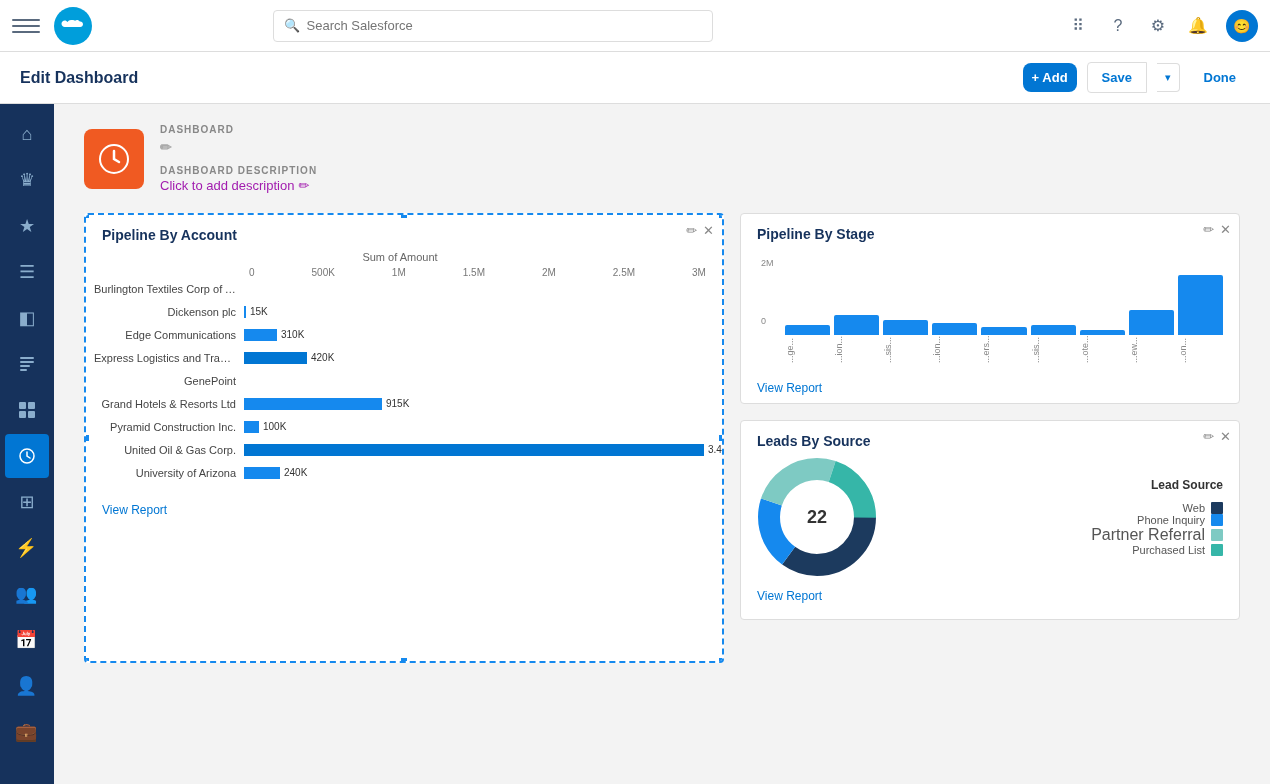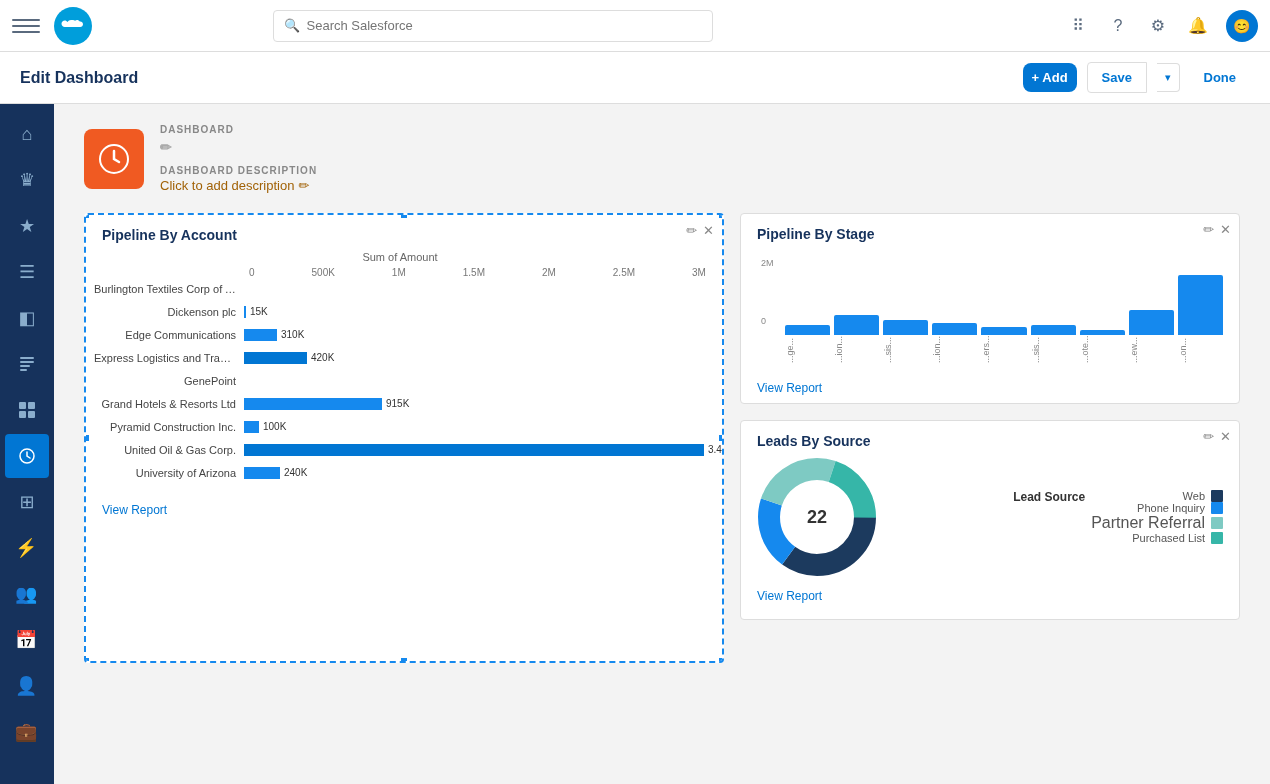--- a/index.html
+++ b/index.html
@@ -48,21 +48,21 @@
 
     
     .dash-header { display: flex; align-items: center; gap: 16px; margin-bottom: 20px; }
     .dash-icon { width: 60px; height: 60px; background: #f05a22; border-radius: 8px; display: flex; align-items: center; justify-content: center; flex-shrink: 0; }
     .dash-icon svg { width: 36px; height: 36px; }
     .dash-info { flex: 1; }
     .dash-label { font-size: 10px; font-weight: 700; color: #888; letter-spacing: 1px; text-transform: uppercase; margin-bottom: 4px; }
     .dash-name { font-size: 22px; font-weight: 700; color: #16325c; display: flex; align-items: center; gap: 8px; }
     .edit-pencil { color: #aaa; font-size: 14px; cursor: pointer; }
     .desc-label { font-size: 10px; font-weight: 700; color: #888; letter-spacing: 1px; text-transform: uppercase; margin-top: 10px; margin-bottom: 2px; }
-    .desc-click { color: #a16207; font-size: 13px; cursor: pointer; display: flex; align-items: center; gap: 4px; }
+    .desc-click { color: #a21caf; font-size: 13px; cursor: pointer; display: flex; align-items: center; gap: 4px; }
 
     
     .dashboard-grid { display: flex; gap: 16px; }
 
     
     .widget {
       background: #fff; border-radius: 4px; border: 1px solid #ddd;
       position: relative; overflow: hidden;
     }
     .widget-main { flex: 0 0 640px; min-height: 450px; border: 2px dashed #1589ee; position: relative; }
@@ -96,21 +96,21 @@
     .view-report { font-size: 12px; color: #0176d3; padding: 8px 16px; cursor: pointer; display: block; }
 
     
     .stage-chart { padding: 8px 16px; }
     .stage-chart-wrap { position: relative; }
 
     
     .donut-area { display: flex; align-items: center; gap: 16px; padding: 8px 16px 4px; }
     .donut-wrap { position: relative; width: 120px; height: 120px; flex-shrink: 0; }
     .donut-center { position: absolute; top: 50%; left: 50%; transform: translate(-50%, -50%); font-size: 18px; font-weight: 700; color: #333; }
-    .legend { display: flex; gap: 6px; font-size: 11px; margin-left: auto; }
+    .legend { display: flex; flex-direction: column; gap: 6px; font-size: 11px; margin-left: auto; }
     .legend-title { font-size: 12px; font-weight: 600; color: #333; text-align: right; margin-bottom: 4px; }
     .legend-item { display: flex; align-items: center; gap: 6px; justify-content: flex-end; }
 
     
     .content::-webkit-scrollbar { display: none; }
   </style>
 </head>
 <body>
 
 <div class="top-nav">

